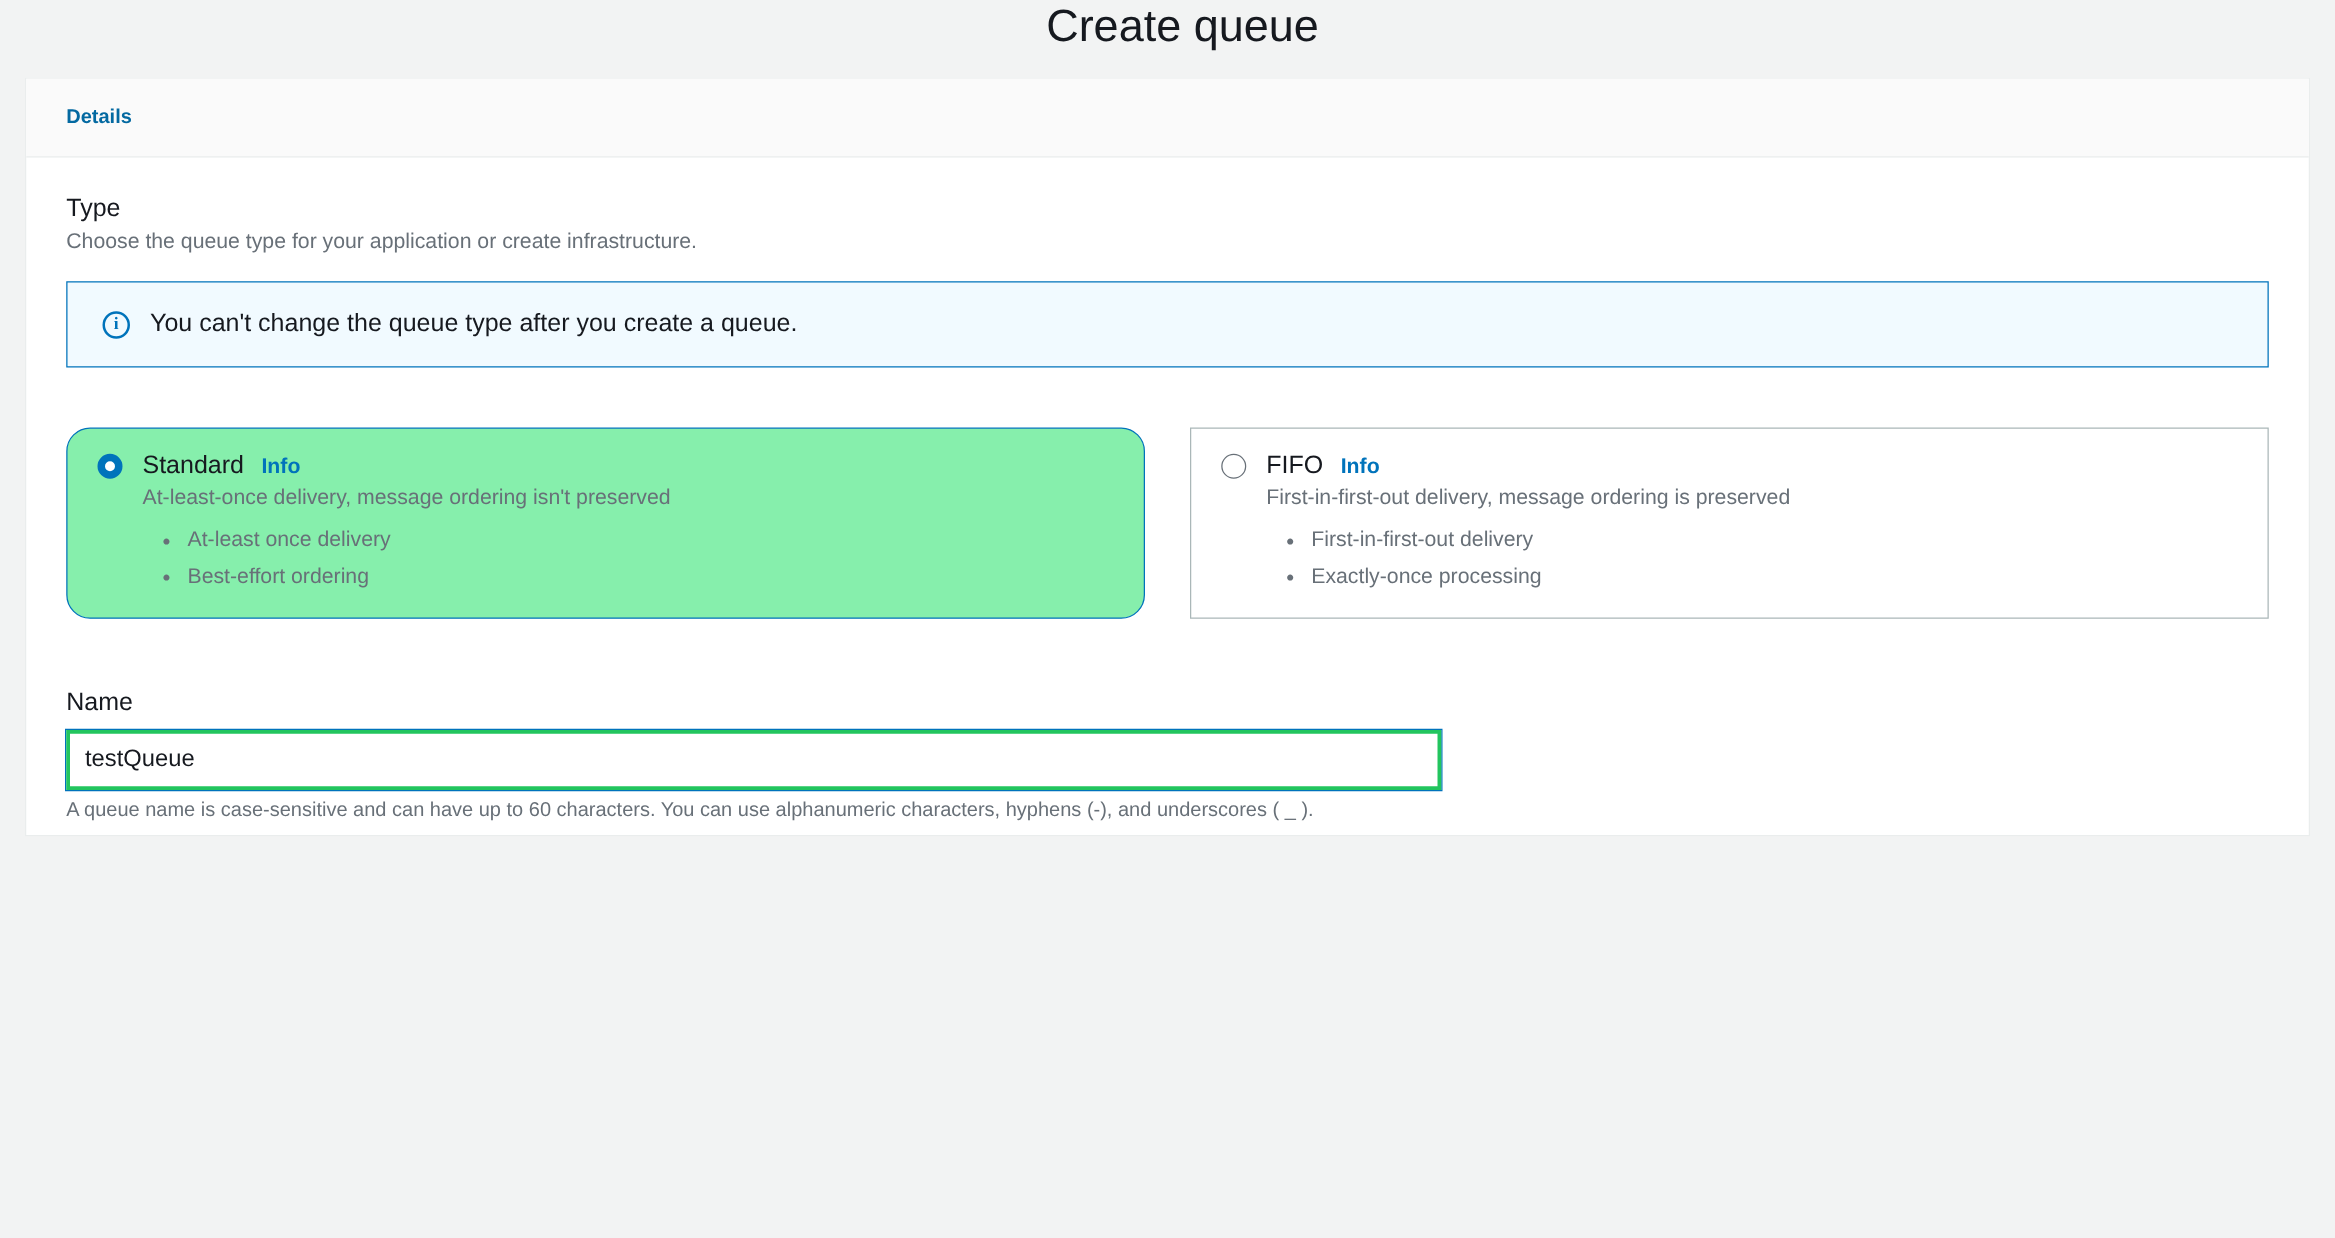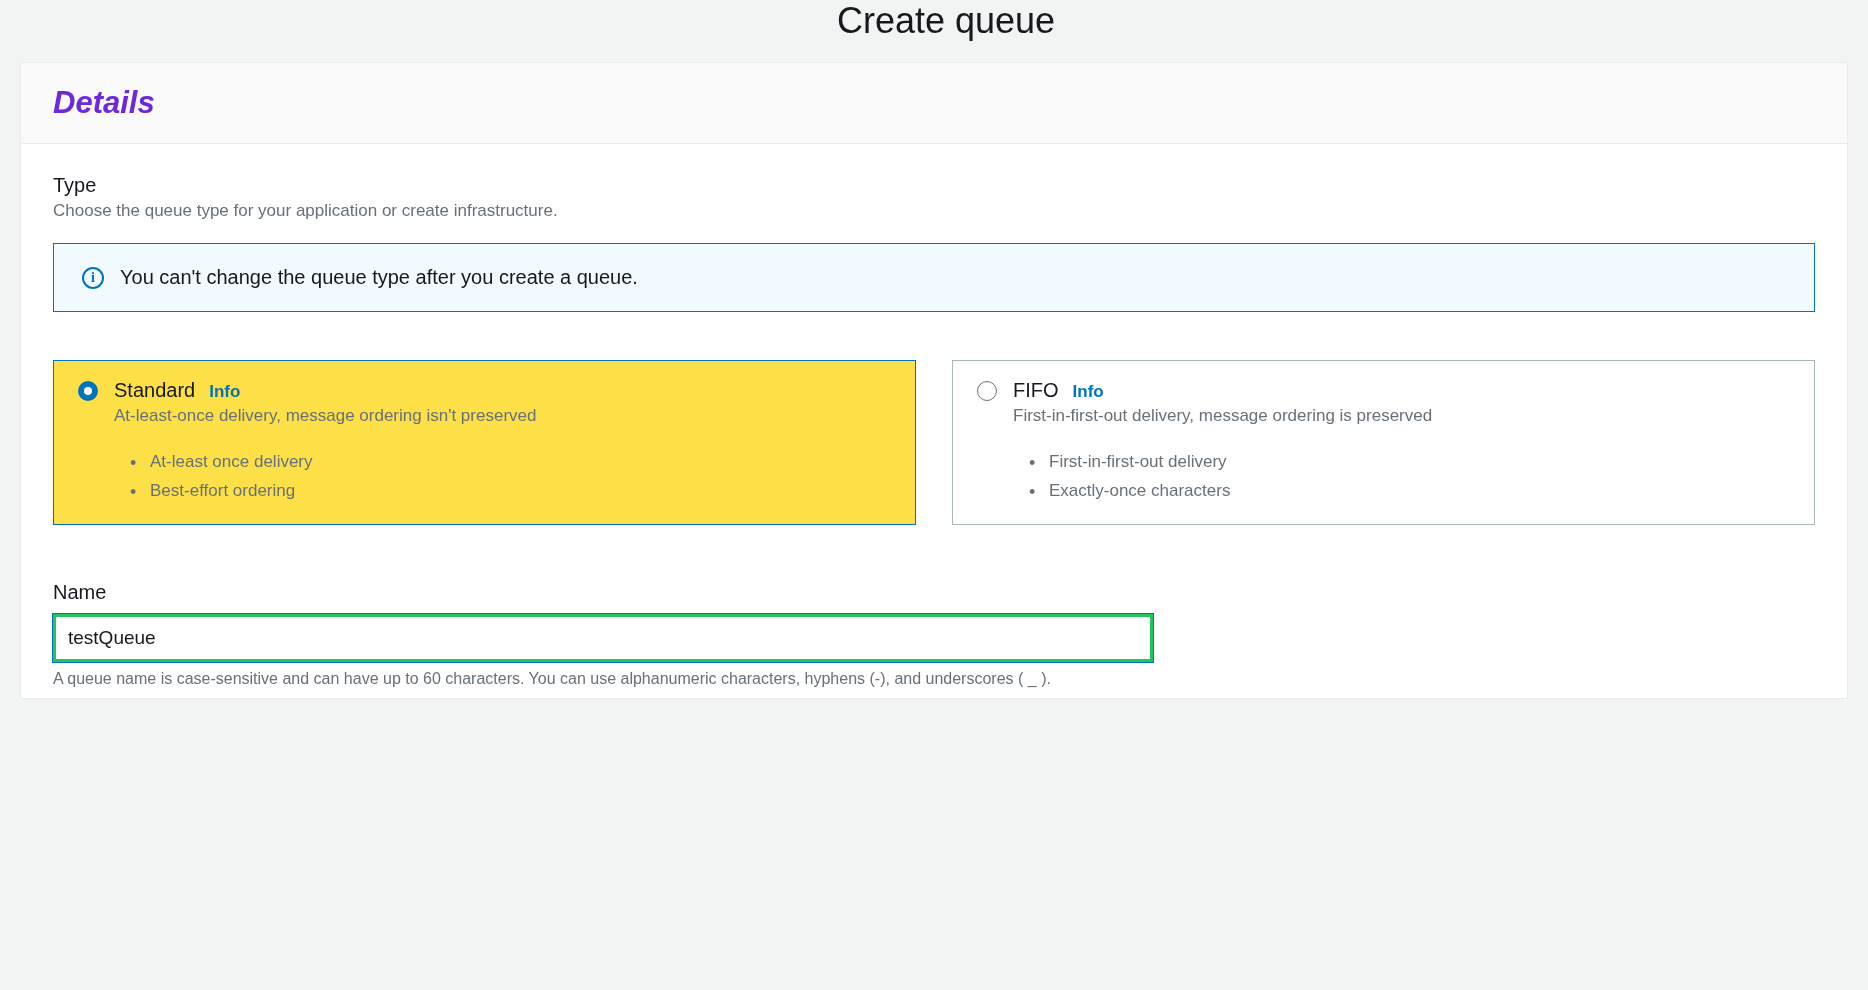--- a/index.html
+++ b/index.html
@@ -20,24 +20,23 @@
       margin: 0 20px;
       background: #fff;
       border: 1px solid #eaeded;
     }
     .panel-header {
       background: #fafafa;
       padding: 22px 32px;
       border-bottom: 1px solid #eaeded;
     }
     .panel-header h2 {
-      font-size: 31px;
+      font-size: 16px;
       font-weight: 700;
-      color: #6d28d9;
-      font-style: italic;
+      color: #0369a1;
     }
     .panel-body {
       padding: 30px 32px 10px 32px;
     }
     .field-label {
       font-size: 20px;
       color: #16191f;
       margin-bottom: 4px;
     }
     .field-description {
@@ -80,21 +79,22 @@
     .radio-card {
       border: 1px solid #aab7b8;
       padding: 18px 24px;
       display: flex;
       gap: 16px;
       cursor: pointer;
       background: #fff;
     }
     .radio-card.selected {
       border-color: #0073bb;
-      background: #fde047;
+      background: #86efac;
+      border-radius: 19px;
     }
     .radio-dot {
       width: 20px; height: 20px;
       border: 1.5px solid #687078;
       border-radius: 50%;
       flex-shrink: 0;
       margin-top: 2px;
       position: relative;
       background: #fff;
     }
@@ -117,21 +117,21 @@
     .info-link {
       color: #0073bb;
       font-size: 17px;
       font-weight: 700;
       text-decoration: none;
       text-align: right;
     }
     .radio-subtitle {
       font-size: 17px;
       color: #687078;
-      margin-bottom: 22px;
+      margin-bottom: 10px;
     }
     .radio-content ul {
       list-style: none;
       padding-left: 16px;
     }
     .radio-content li {
       font-size: 17px;
       color: #687078;
       position: relative;
       padding-left: 20px;
@@ -203,21 +203,21 @@
       <div class="radio-card">
         <span class="radio-dot"></span>
         <div class="radio-content">
           <div class="radio-title-row">
             <span class="radio-title">FIFO</span>
             <a href="#" class="info-link">Info</a>
           </div>
           <div class="radio-subtitle">First-in-first-out delivery, message ordering is preserved</div>
           <ul>
             <li>First-in-first-out delivery</li>
-            <li>Exactly-once characters</li>
+            <li>Exactly-once processing</li>
           </ul>
         </div>
       </div>
     </div>
 
     <div class="name-label">Name</div>
     <input type="text" class="name-input" value="testQueue" style="">
     <div class="name-help">A queue name is case-sensitive and can have up to 60 characters. You can use alphanumeric characters, hyphens (-), and underscores ( _ ).</div>
 
   </div>

